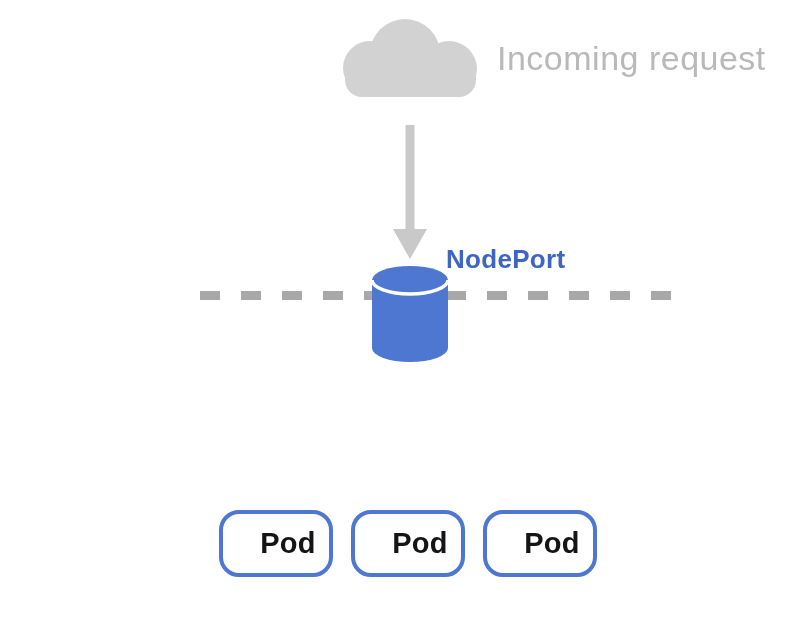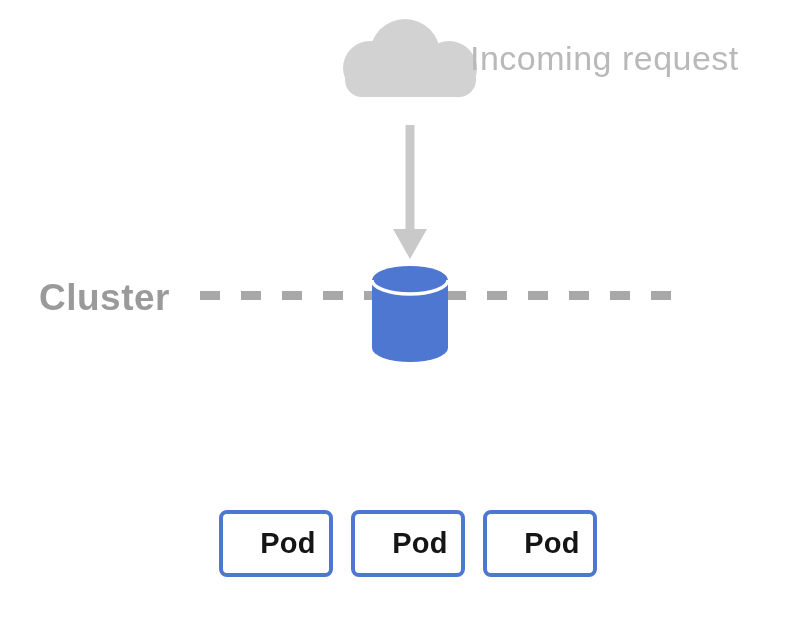--- a/index.html
+++ b/index.html
@@ -19,21 +19,21 @@
     position: absolute;
     left: 343px;
     top: 17px;
     width: 135px;
     height: 80px;
   }
 
   
   .incoming-label {
     position: absolute;
-    left: 470px;
+    left: 497px;
     top: 41px;
     font-size: 34px;
     font-weight: 400;
     letter-spacing: 0.5px;
     color: #b9b9b9;
     white-space: nowrap;
     line-height: 1;
   }
 
   
@@ -127,21 +127,21 @@
     height: 67px;
     display: flex;
     justify-content: space-between;
     z-index: 2;
   }
   .pod-box {
     width: 114px;
     height: 67px;
     background: #ffffff;
     border: 4px solid #4e77d1;
-    border-radius: 8px;
+    border-radius: 20px;
     display: flex;
     align-items: center;
     justify-content: center;
     padding-left: 24px;
   }
   .pod-box .box-label {
     font-size: 29px;
     font-weight: 700;
     color: #151515;
     letter-spacing: 0.3px;
@@ -163,22 +163,22 @@
 
   <div class="incoming-label">Incoming request</div>
 
   <svg class="arrow" viewBox="0 0 36 135" aria-hidden="true">
     <g fill="#c9c9c9">
       <rect x="13.5" y="0" width="9" height="106"></rect>
       <polygon points="1,104 35,104 18,134"></polygon>
     </g>
   </svg>
 
-
-  <div class="cluster-label">Cluster</div>
+  <div class="nodeport-label">NodePort</div>
+
 
   <div class="boundary-line"></div>
 
   <svg class="cylinder" viewBox="0 0 80 100" aria-hidden="true">
     <g fill="#4e77d1">
       <rect x="2" y="16" width="76" height="68"></rect>
       <ellipse cx="40" cy="84" rx="38" ry="14"></ellipse>
       <ellipse cx="40" cy="16" rx="38" ry="14"></ellipse>
     </g>
     <path d="M 2 16 A 38 14 0 0 0 78 16" fill="none" stroke="#ffffff" stroke-width="3.5"></path>

